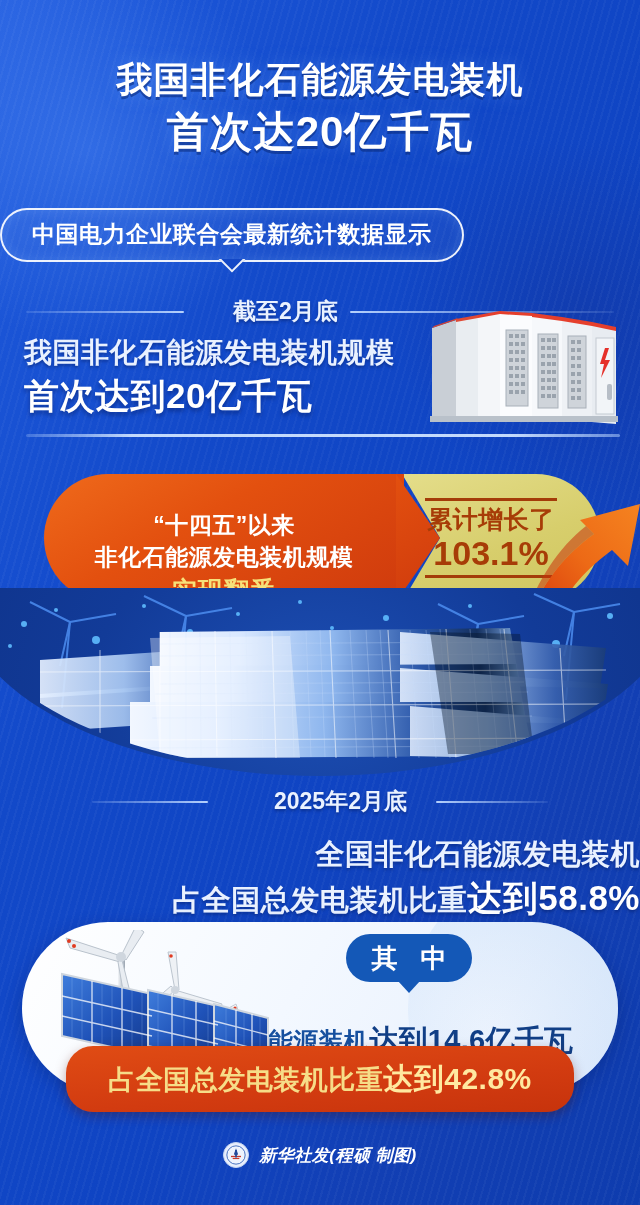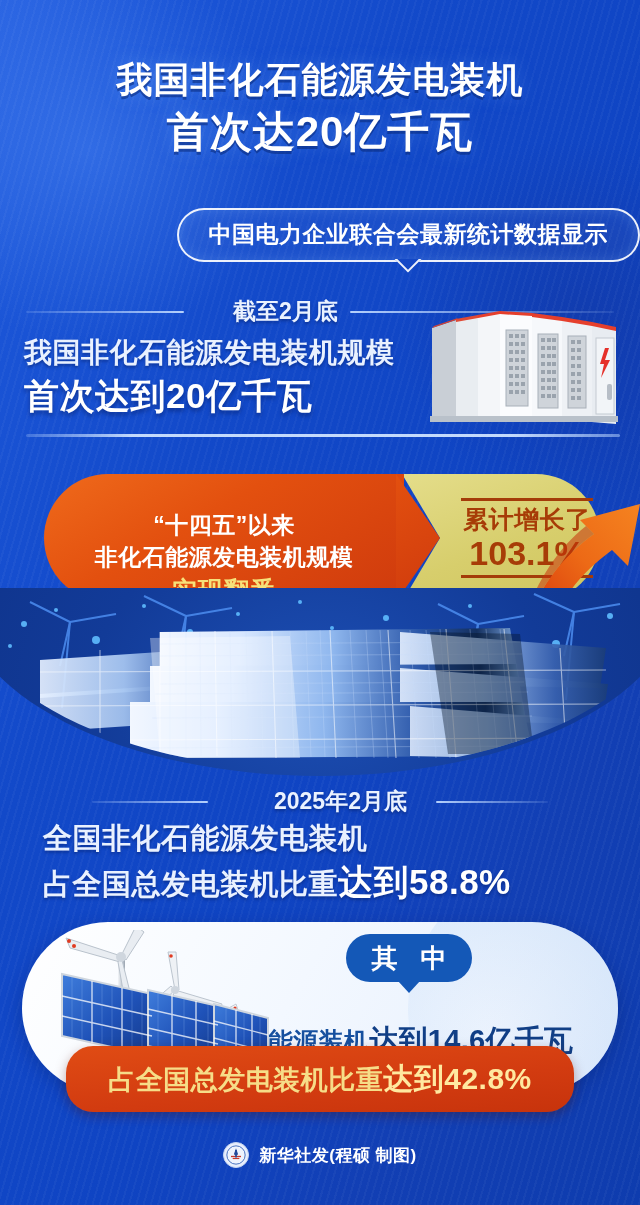--- a/index.html
+++ b/index.html
@@ -28,21 +28,21 @@
   
   .title{position:absolute;left:0;right:0;top:54px;text-align:center;}
   .title .ln{
     display:block;color:#fff;font-weight:bold;letter-spacing:1px;
     font-size:36px;line-height:52px;
     text-shadow:0 3px 0 rgba(8,40,120,.55), 0 0 18px rgba(120,180,255,.35);
   }
   .title .ln2{font-size:42px;}
 
   
-  .pillwrap{position:absolute;left:0;right:0;top:208px;display:flex;justify-content:flex-end;}
+  .pillwrap{position:absolute;left:0;right:0;top:208px;display:flex;justify-content:flex-start;}
   .pill{
     border:2.5px solid rgba(255,255,255,.92);
     border-radius:30px;padding:9px 30px 10px;
     color:#fff;font-size:23px;font-weight:bold;letter-spacing:.5px;
     position:relative;background:rgba(255,255,255,.04);
     box-shadow:0 0 14px rgba(140,190,255,.22) inset;
   }
   .pill .notch{
     position:absolute;left:50%;bottom:-15px;transform:translateX(-50%);
     width:30px;height:16px;overflow:hidden;
@@ -89,38 +89,38 @@
     position:absolute;left:358px;top:0;width:198px;height:128px;
     background:linear-gradient(160deg,#e4dd8a 0%,#d7ce6c 55%,#cfc55e 100%);
     border-radius:0 64px 64px 0;
     clip-path:polygon(0 0,100% 0,100% 100%,0 100%,38px 50%);
   }
   .ban-redtxt{position:absolute;left:0;top:0;width:360px;height:128px;
     display:flex;flex-direction:column;align-items:center;justify-content:center;gap:1px;}
   .ban-redtxt .a{color:#fff;font-size:23px;font-weight:bold;letter-spacing:.5px;margin-top:40px;}
   .ban-redtxt .b{color:#fff;font-size:23px;font-weight:bold;letter-spacing:.5px;}
   .ban-redtxt .c{color:#f7e27a;font-size:25px;font-weight:bold;letter-spacing:1px;}
-  .ban-goldtxt{position:absolute;left:408px;top:0;width:150px;height:128px;
+  .ban-goldtxt{position:absolute;left:372px;top:0;width:150px;height:128px;
     display:flex;flex-direction:column;align-items:center;justify-content:center;}
   .ban-goldtxt .gl{width:132px;height:3px;background:#a43c09;margin:3px 0;}
   .ban-goldtxt .t1{color:#a73c07;font-size:25px;font-weight:bold;letter-spacing:.5px;line-height:30px;}
   .ban-goldtxt .t2{color:#a73c07;font-size:34px;font-weight:bold;line-height:38px;}
   .uparrow{position:absolute;left:478px;top:-6px;width:130px;height:150px;}
 
   
   .scene{position:absolute;left:0;top:588px;width:640px;height:188px;overflow:hidden;}
   .scene-bg{position:absolute;left:-40px;top:-178px;width:720px;height:366px;border-radius:50%;
     background:radial-gradient(ellipse at 50% 78%,#1d4fb4 0%,#123b98 45%,#0d2f84 100%);}
 
   
   .sec3{position:absolute;left:0;right:0;top:786px;}
   .sec3 .hdr .rl{width:116px;}
   .sec3 .hdr .rr{flex:1;}
   .sec3 .hdr{padding:0 92px;gap:29px;}
-  .sec3 .body{text-align:left;margin-top:0;padding-left:43px;}
+  .sec3 .body{text-align:right;margin-top:16px;padding-left:43px;}
   .sec3 .ln1{color:#e9f1ff;font-size:29px;font-weight:bold;line-height:42px;letter-spacing:.5px;
     text-shadow:0 2px 3px rgba(5,30,100,.5);}
   .sec3 .ln2{color:#e9f1ff;font-size:29px;font-weight:bold;line-height:46px;letter-spacing:.5px;
     text-shadow:0 2px 3px rgba(5,30,100,.5);}
   .sec3 .ln2 b{color:#fff;font-size:35px;}
 
   
   .card{position:absolute;left:22px;top:922px;width:596px;height:172px;border-radius:86px;
     background:linear-gradient(120deg,#ffffff 0%,#f3f8ff 45%,#e4eefc 100%);
     box-shadow:0 5px 18px rgba(4,26,90,.3);overflow:hidden;}
@@ -140,21 +140,21 @@
   .redpill{position:absolute;left:66px;top:1046px;width:508px;height:66px;border-radius:27px;
     background:linear-gradient(175deg,#e04c14 0%,#d23b10 60%,#c7330c 100%);
     display:flex;align-items:center;justify-content:center;
     box-shadow:0 4px 12px rgba(90,20,0,.35);}
   .redpill span{color:#f6dd88;font-size:27px;font-weight:bold;letter-spacing:.5px;}
   .redpill span b{color:#ffe9a0;font-size:30px;}
   .scene2{position:absolute;left:40px;top:930px;width:250px;height:160px;}
 
   
   .footer{position:absolute;left:0;right:0;top:1142px;display:flex;align-items:center;
-    justify-content:center;gap:10px;}
+    justify-content:center;gap:10px;font-style:italic;}
   .footer .logo{width:26px;height:26px;border-radius:50%;background:#e8eefc;
     display:flex;align-items:center;justify-content:center;border:1.5px solid #c6d6f2;}
   .footer .txt{color:#fff;font-size:17px;font-weight:bold;letter-spacing:.5px;}
 </style>
 </head>
 <body>
 
 <div id="poster">
   <div class="glow1"></div>
   <div class="glow2"></div>

